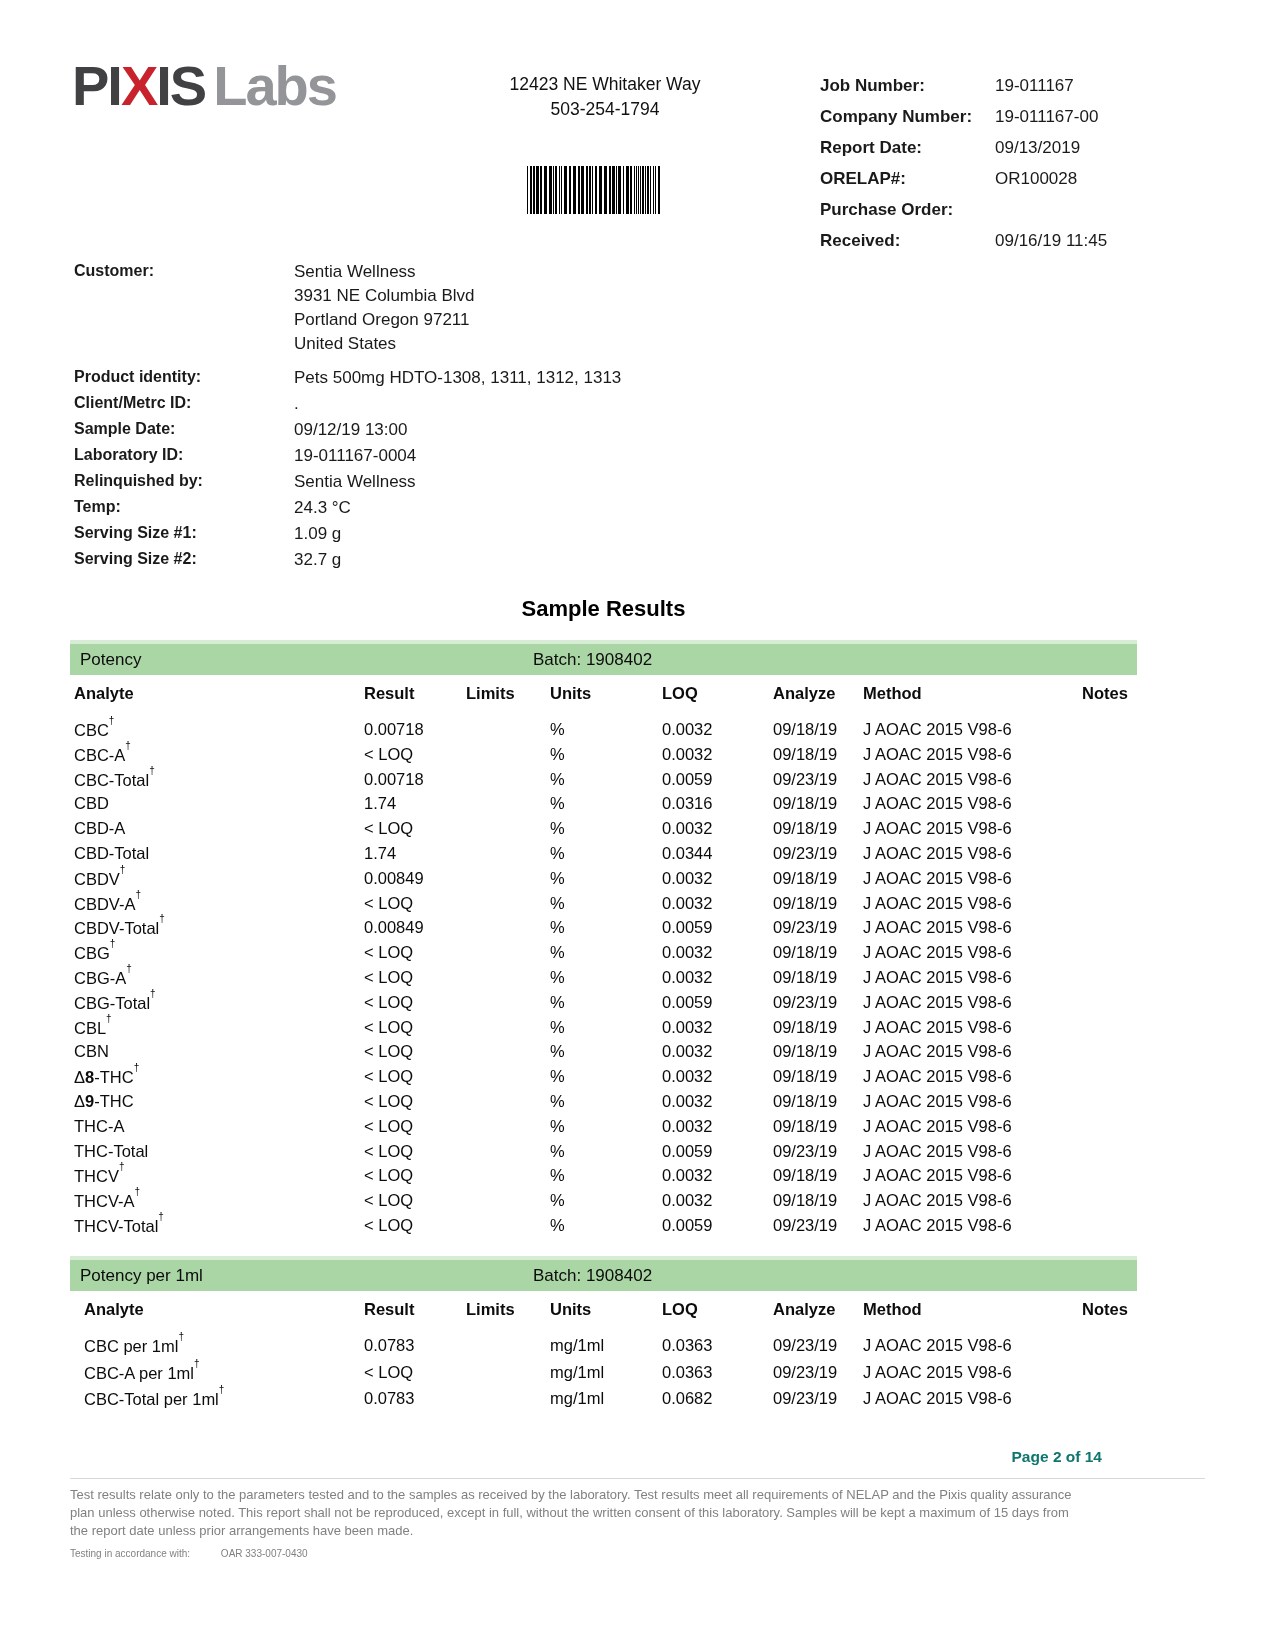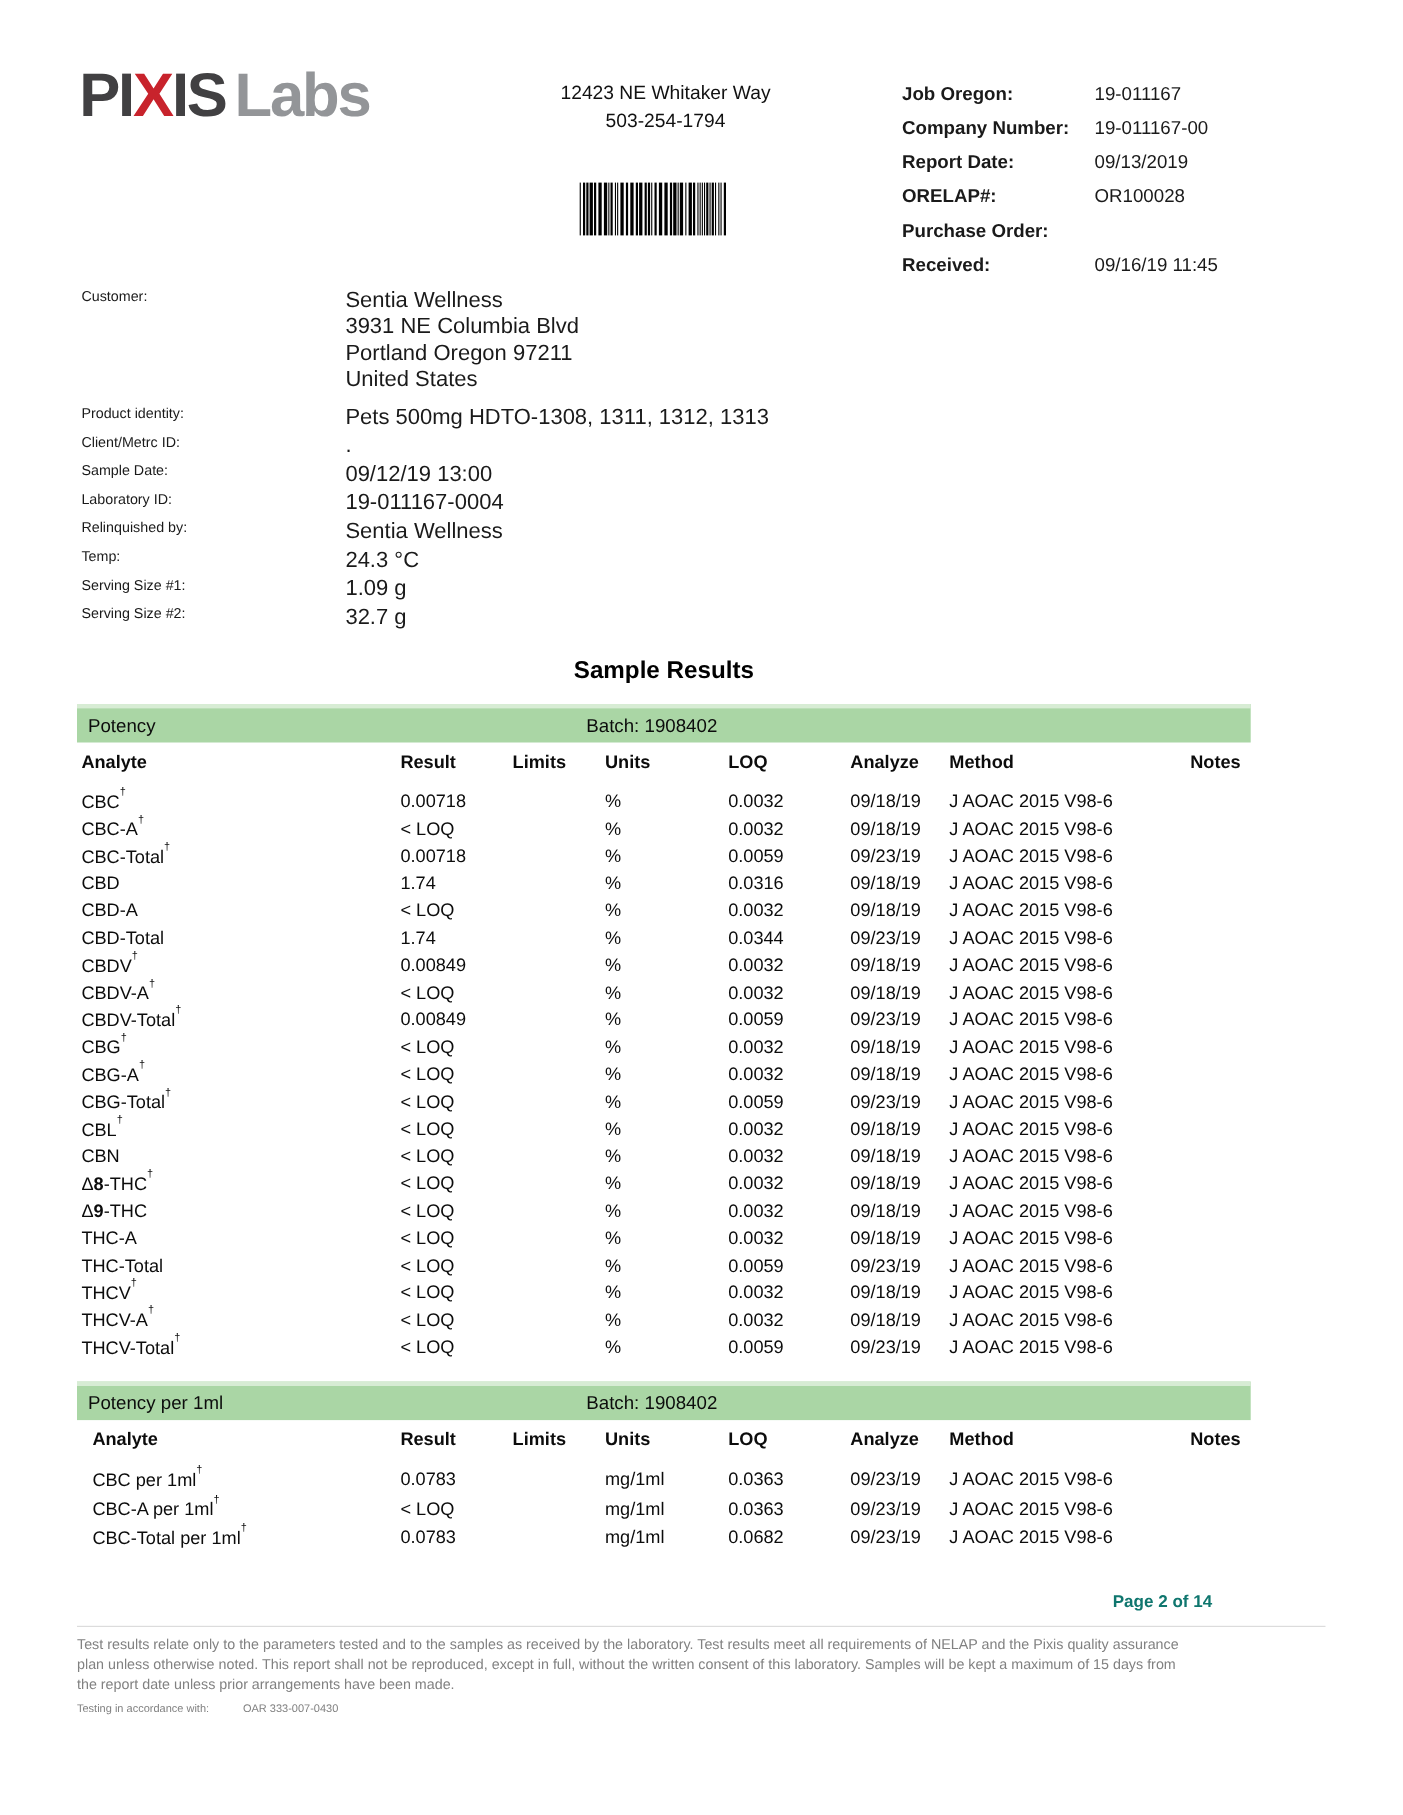--- a/index.html
+++ b/index.html
@@ -25,22 +25,22 @@
     font-size:17.5px;line-height:25px;color:#111;}
 
   .barcode{position:absolute;left:527px;top:166px;height:48px;display:flex;align-items:stretch;}
   .bar{background:#000;height:100%;flex:0 0 auto;}
 
   .report-info-row{position:absolute;font-size:17px;white-space:nowrap;}
   .ri-label{position:absolute;left:820px;font-weight:bold;}
   .ri-value{position:absolute;left:995px;}
 
   
-  .info-label{position:absolute;left:74px;font-size:13px;font-weight:normal;white-space:nowrap;}
-  .info-value{position:absolute;left:314px;font-size:20px;white-space:nowrap;}
+  .info-label{position:absolute;left:74px;font-size:16px;font-weight:bold;white-space:nowrap;}
+  .info-value{position:absolute;left:294px;font-size:17px;white-space:nowrap;}
 
   
   .results-title{position:absolute;left:70px;width:1067px;top:596px;text-align:center;
     font-size:22px;font-weight:bold;color:#000;}
 
   .results-section{position:absolute;left:70px;width:1067px;}
   .sec-1{top:640px;height:610px;}
   .sec-2{top:1256px;height:170px;}
 
   .banner{position:absolute;left:0;right:0;top:0;height:31px;background:#aad6a5;
@@ -125,21 +125,21 @@
       <div class="bar" style="width: 2px; margin-right: 1px;"></div>
       <div class="bar" style="width: 1px; margin-right: 1px;"></div>
       <div class="bar" style="width: 2px; margin-right: 1px;"></div>
       <div class="bar" style="width: 1px; margin-right: 2px;"></div>
       <div class="bar" style="width: 1px; margin-right: 1px;"></div>
       <div class="bar" style="width: 1px; margin-right: 2px;"></div>
       <div class="bar" style="width: 2px; margin-right: 2px;"></div>
     </div>
 
   <div class="report-info-row" style="top:76px">
-    <span class="ri-label">Job Oregon:</span>
+    <span class="ri-label">Job Number:</span>
     <span class="ri-value">19-011167</span>
   </div>
   <div class="report-info-row" style="top:107px">
     <span class="ri-label">Company Number:</span>
     <span class="ri-value">19-011167-00</span>
   </div>
   <div class="report-info-row" style="top:138px">
     <span class="ri-label">Report Date:</span>
     <span class="ri-value">09/13/2019</span>
   </div>

